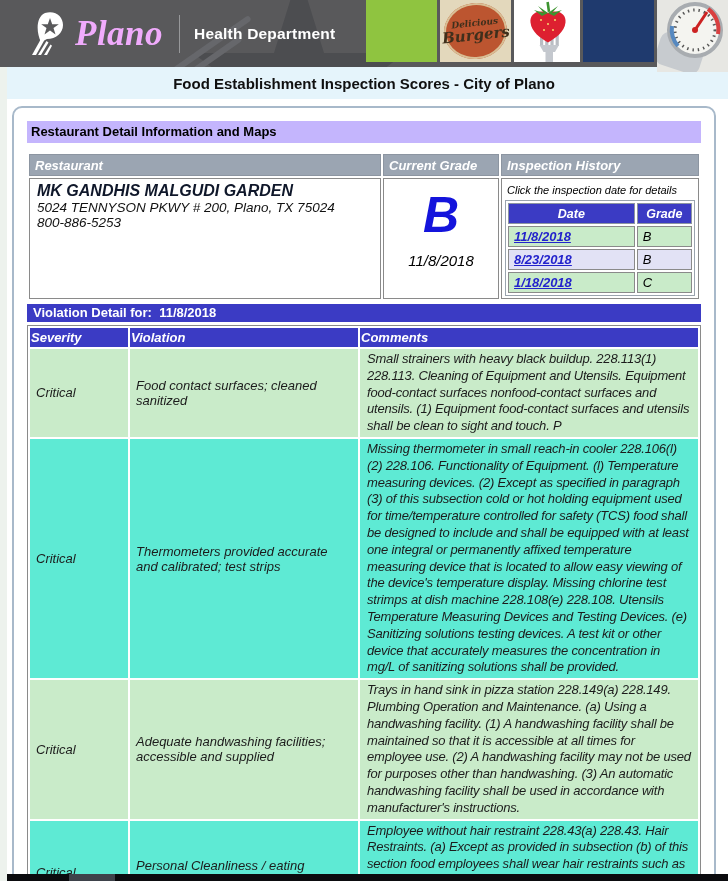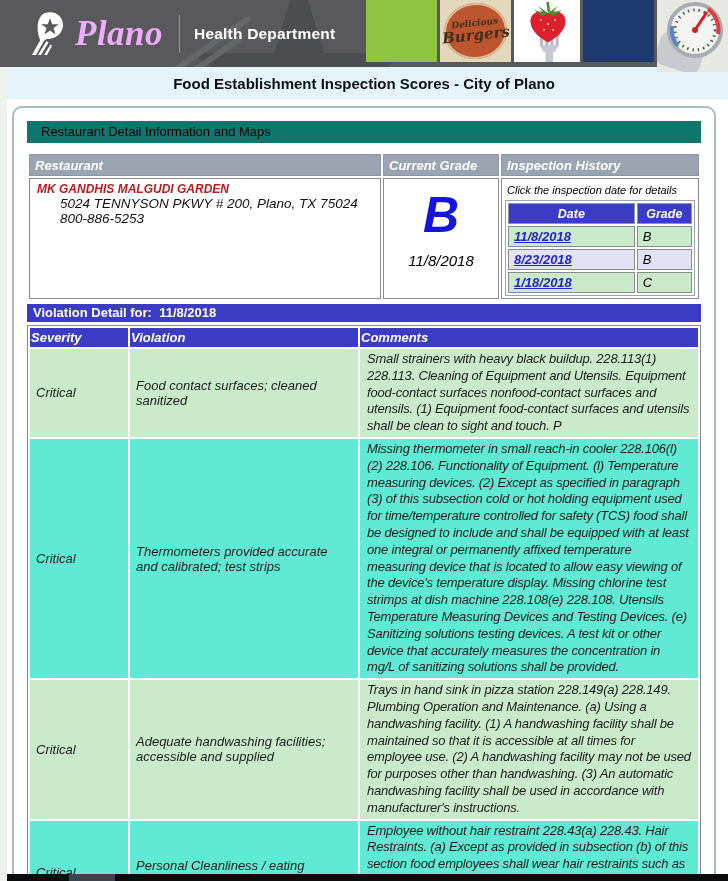--- a/index.html
+++ b/index.html
@@ -42,35 +42,35 @@
   .title-bar{
     height:32px;background:#E5F4FB;display:flex;align-items:center;justify-content:center;
     font-weight:bold;font-size:15px;color:#101010;
   }
   
   .panel{
     position:absolute;left:12px;right:12px;top:106px;height:860px;
     border:2px solid #A8B9CA;border-radius:10px;background:#fff;padding:13px;box-sizing:border-box;
   }
   .section-blue{
-    background:#0f766e;height:22px;line-height:22px;font-weight:normal;font-size:13px;
-    color:#000;padding-left:14px;
+    background:#c4b5fd;height:22px;line-height:22px;font-weight:bold;font-size:13px;
+    color:#000;padding-left:4px;
   }
   
   table{border-collapse:separate;border-spacing:2px;table-layout:fixed;font-style:italic;}
   .summary{width:100%;margin-top:9px;}
   .summary th{
     background:#9BA5B2;color:#fff;font-size:13px;font-weight:bold;text-align:left;
     padding:1px 5px;height:18px;border:1px solid #8C95A1;
   }
   .summary td{background:#fff;border:1px solid #8A8A8A;vertical-align:top;height:96px;}
   .w1{width:340px;} .w2{width:104px;}
   .rest-cell{padding:3px 7px;}
-  .rest-name{font-weight:bold;font-size:12px;color:#b91c1c;}
-  .rest-addr,.rest-phone{font-size:13.5px;color:#111;margin-left:23px;}
+  .rest-name{font-weight:bold;font-size:16px;color:#0f172a;}
+  .rest-addr,.rest-phone{font-size:13.5px;color:#111;}
   .grade-cell{text-align:center;}
   .big-grade{font-size:50px;font-weight:600;color:#1414DC;line-height:1;margin-top:10px;}
   .grade-date{font-size:15px;color:#000;margin-top:12px;}
   .hist-cell{padding:2px 3px;}
   .hint{font-size:11px;color:#000;padding:3px 0 4px 2px;}
   .hist{width:100%;border:1px solid #9AA4AE;}
   .hist th{background:#3B3BC4;color:#fff;font-size:12.5px;font-weight:bold;text-align:center;height:17px;}
   .hd{width:63%;} 
   .hist td{font-size:13px;color:#000;height:17px;padding-left:5px;vertical-align:middle;}
   .row-a td{background:#C9EBC9;}

